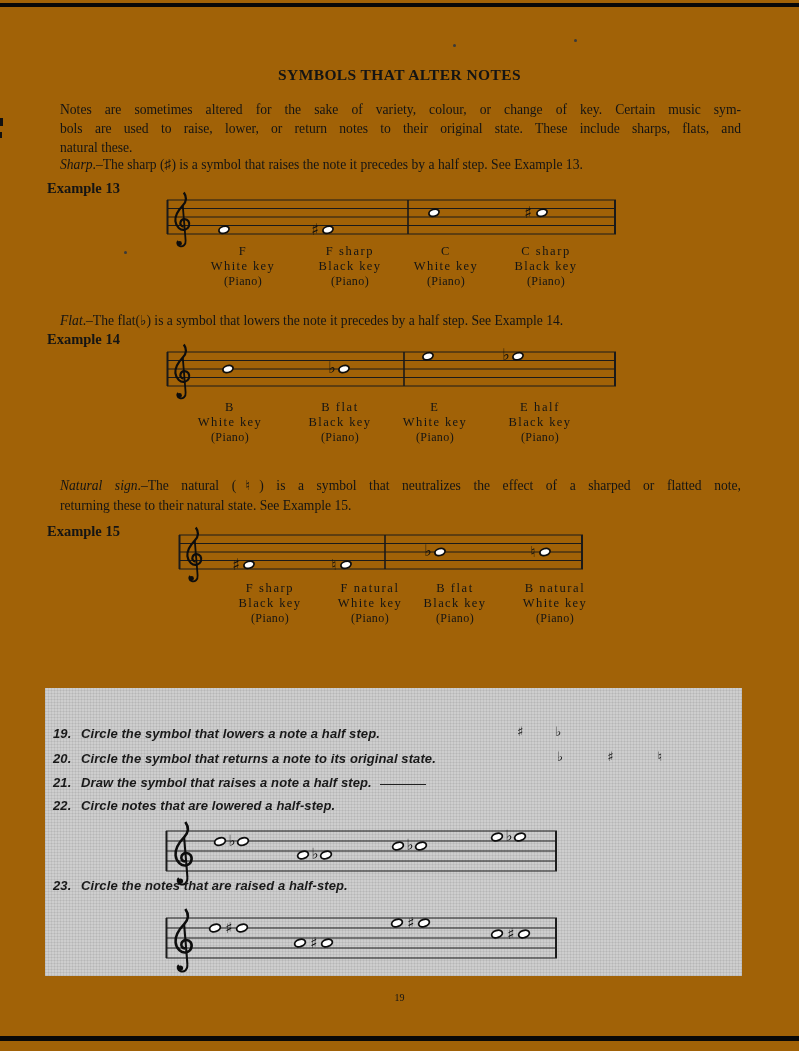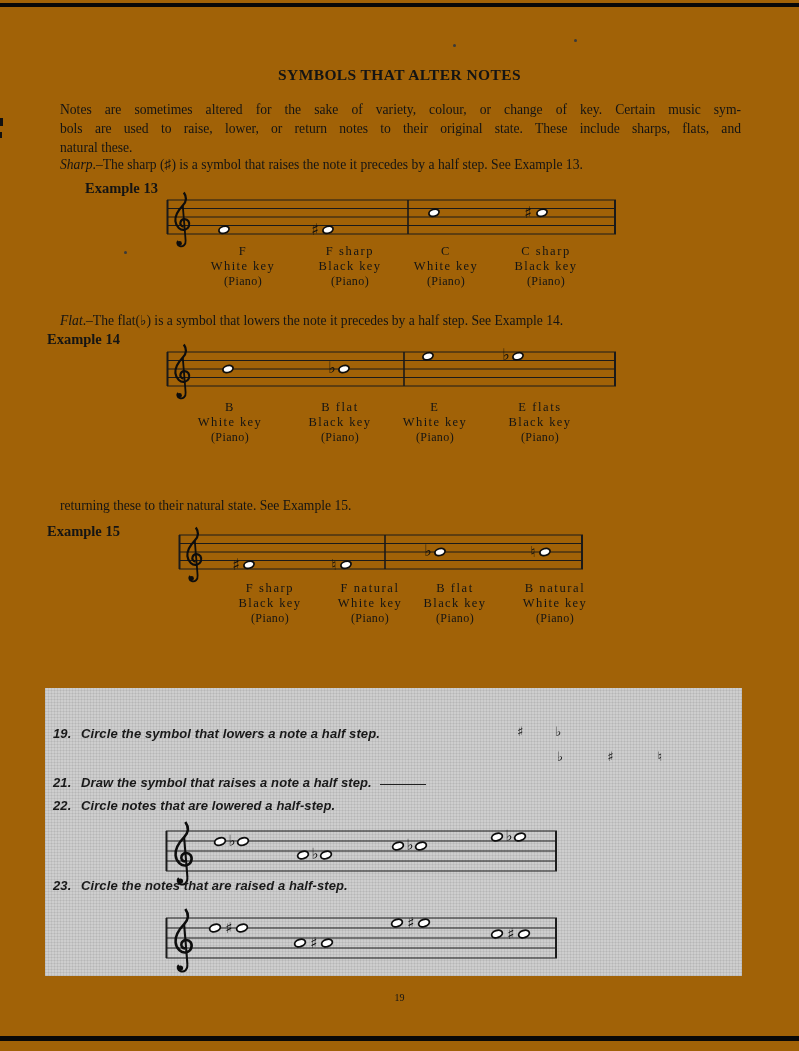--- a/index.html
+++ b/index.html
@@ -75,21 +75,21 @@
   <div class="title">SYMBOLS THAT ALTER NOTES</div>
 
   <div class="bodyline jline" style="top:119px;">bols are used to raise, lower, or return notes to their original state. These include sharps, flats, and</div>
   <div class="bodyline jline" style="top:100px;"><span class="indent">Notes are sometimes altered for the sake of variety, colour, or change of key. Certain music sym-</span></div>
   <div class="bodyline" style="top:138px;">natural these.</div>
 
   <div class="bodyline" style="top:155px;">
     <span class="indent lead-italic">Sharp</span><span>.–The sharp (♯) is a symbol that raises the note it precedes by a half step. See Example 13.</span>
   </div>
 
-  <div class="ex-label" style="top:180px;margin-left:38px;">Example 13</div>
+  <div class="ex-label" style="top:180px;">Example 13</div>
   <svg class="staff-svg" style="top:190px;left:166px;" width="452" height="70" viewBox="0 0 452 70">
     <g stroke="#1a1a1a" stroke-width="1">
       <line x1="1" y1="10" x2="450" y2="10"></line>
         <line x1="1" y1="18.5" x2="450" y2="18.5"></line>
       <line x1="1" y1="27" x2="450" y2="27"></line>
         <line x1="1" y1="35.5" x2="450" y2="35.5"></line>
       <line x1="1" y1="44" x2="450" y2="44"></line>
       <line x1="1.5" y1="10" x2="1.5" y2="44" stroke-width="2"></line>
       <line x1="242" y1="10" x2="242" y2="44" stroke-width="1.6"></line>
       <line x1="449" y1="10" x2="449" y2="44" stroke-width="2"></line>
@@ -159,26 +159,29 @@
       <div class="label-note">B flat</div>
       <div class="label-key">Black key</div>
       <div class="label-inst">(Piano)</div>
     </div>
     <div class="label-col" style="left:269px;">
       <div class="label-note">E</div>
       <div class="label-key">White key</div>
       <div class="label-inst">(Piano)</div>
     </div>
     <div class="label-col" style="left:374px;">
-      <div class="label-note">E flats</div>
-      <div class="label-key">Black key</div>
-      <div class="label-inst">(Piano)</div>
-    </div>
-  </div>
-
+      <div class="label-note">E half</div>
+      <div class="label-key">Black key</div>
+      <div class="label-inst">(Piano)</div>
+    </div>
+  </div>
+
+  <div class="bodyline jline" style="top:476px;">
+    <span class="indent lead-italic">Natural sign</span><span>.–The natural (♮) is a symbol that neutralizes the effect of a sharped or flatted note,</span>
+  </div>
   <div class="bodyline" style="top:496px;">returning these to their natural state. See Example 15.</div>
 
   <div class="ex-label" style="top:523px;">Example 15</div>
   <svg class="staff-svg" style="top:525px;left:178px;" width="407" height="70" viewBox="0 0 407 70">
     <g stroke="#1a1a1a" stroke-width="1">
       <line x1="1" y1="10" x2="405" y2="10"></line>
         <line x1="1" y1="18.5" x2="405" y2="18.5"></line>
       <line x1="1" y1="27" x2="405" y2="27"></line>
         <line x1="1" y1="35.5" x2="405" y2="35.5"></line>
       <line x1="1" y1="44" x2="405" y2="44"></line>
@@ -223,20 +226,24 @@
 
     <div class="q-row" style="top:38px;">
       <span class="q-num">19.</span>
       <span class="q-text">Circle the symbol that lowers a note a half step.</span>
     </div>
     <div class="q-symbols q19-sym" style="top:36px;">
       <span>♯</span>
       <span>♭</span>
     </div>
 
+    <div class="q-row" style="top:63px;">
+      <span class="q-num">20.</span>
+      <span class="q-text">Circle the symbol that returns a note to its original state.</span>
+    </div>
     <div class="q-symbols q20-sym" style="top:61px;">
       <span>♭</span>
       <span>♯</span>
       <span>♮</span>
     </div>
 
     <div class="q-row" style="top:87px;">
       <span class="q-num">21.</span>
       <span class="q-text">Draw the symbol that raises a note a half step.</span>
       <span class="q-blank"></span>

